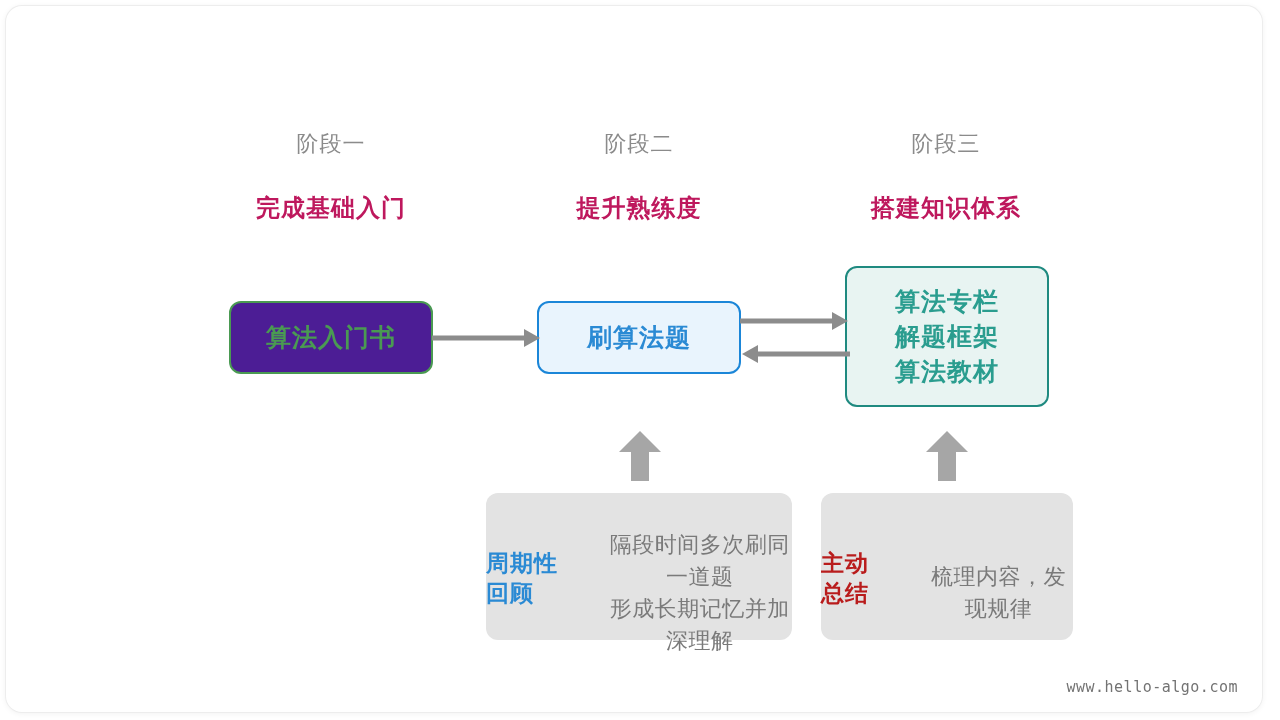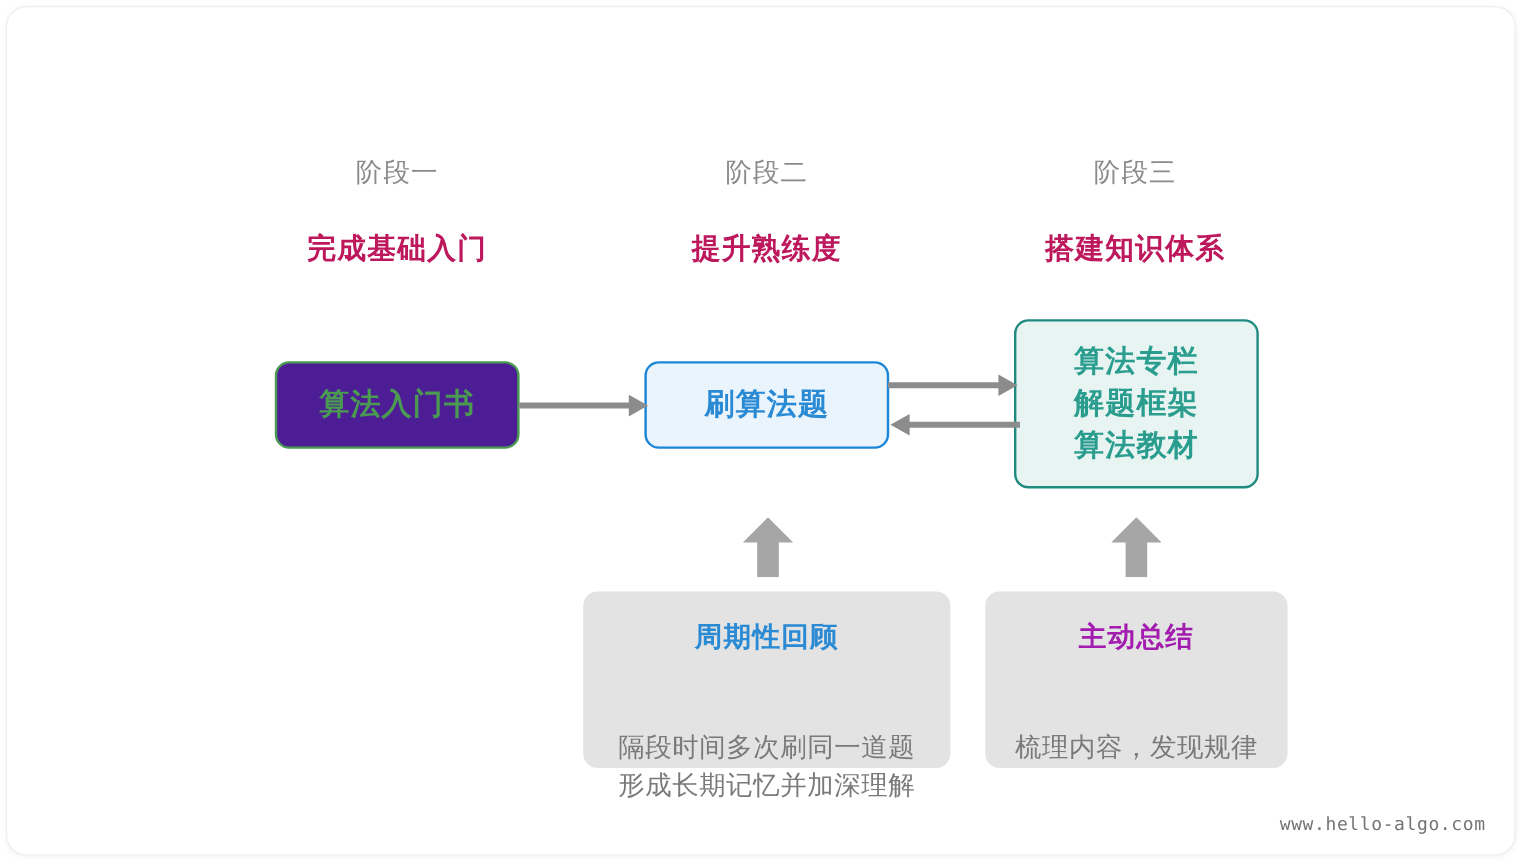--- a/index.html
+++ b/index.html
@@ -88,33 +88,32 @@
     font-size: 25px;
   }
 
   
   .note-card {
     position: absolute;
     box-sizing: border-box;
     background: #e3e3e3;
     border-radius: 12px;
     display: flex;
-    flex-direction: column;
     align-items: center;
     padding-top: 22px;
     gap: 32px;
   }
   .note-title {
     font-size: 23px;
     font-weight: 700;
     letter-spacing: 1px;
     line-height: 30px;
   }
   .note-title.blue { color: #2a8ad4; }
-  .note-title.teal { color: #a21caf; text-align: center; }
+  .note-title.teal { color: #b91c1c; }
   .note-body {
     margin-top: 30px;
     font-size: 22px;
     color: #7a7a7a;
     line-height: 32px;
     text-align: center;
     letter-spacing: 0.5px;
   }
 
   

